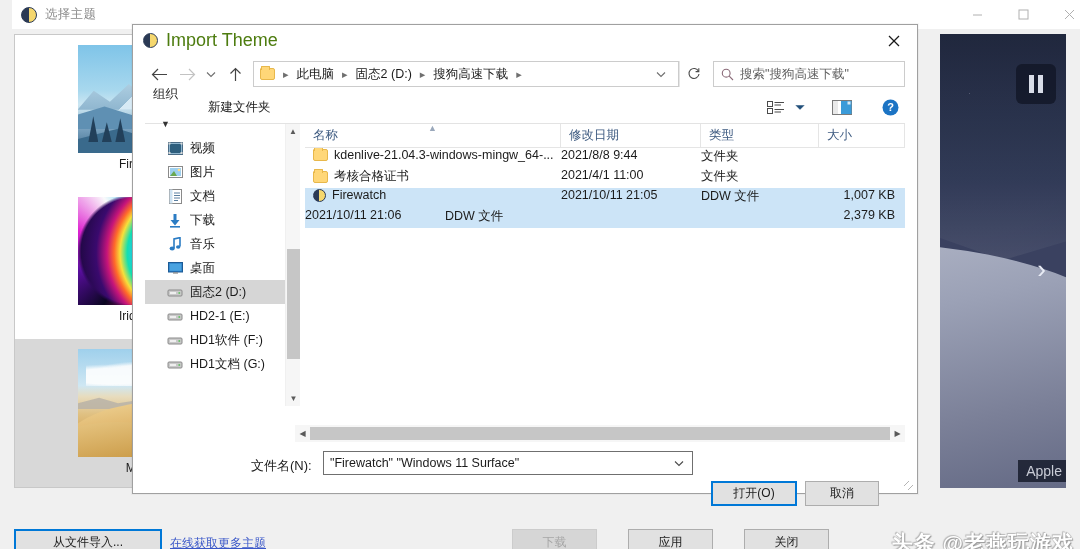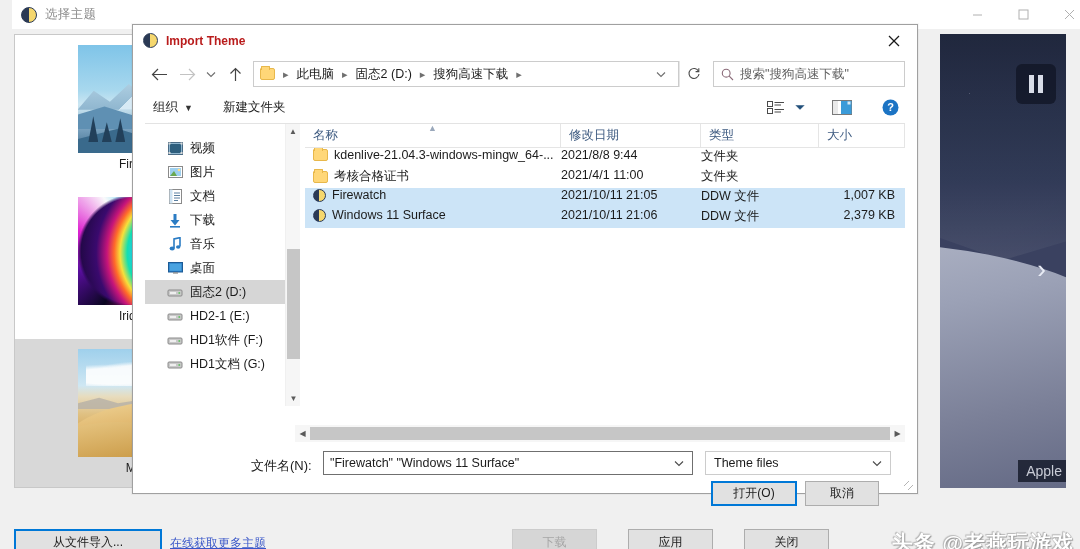--- a/index.html
+++ b/index.html
@@ -217,21 +217,21 @@
   .dlg-titlebar {
     position: relative; height: 31px; background: #ffffff;
     display: flex; align-items: center;
   }
   .dlg-title-icon {
     width: 15px; height: 15px; margin-left: 10px; margin-right: 8px;
     border-radius: 50%;
     background: linear-gradient(90deg, #2b3a55 0 50%, #f5d76e 50% 100%);
     border: 1px solid #2b3a55;
   }
-  .dlg-title-text { font-size: 12px; color: #b91c1c; font-weight: bold; }
+  .dlg-title-text { font-size: 18px; color: #4d7c0f; }
   .dlg-close {
     position: absolute; right: 0; top: 0; width: 46px; height: 31px;
     display: flex; align-items: center; justify-content: center; color: #1b1b1b;
   }
 
   
   .nav-bar {
     position: relative; height: 36px; margin: 0 12px;
     display: flex; align-items: center; gap: 0px;
   }
@@ -267,21 +267,21 @@
     display: flex; align-items: center; margin-left: 6px; flex: none;
   }
   .search-ico { width: 26px; display:flex; align-items:center; justify-content:center; color:#8a6a78; }
   .search-ph { font-size: 12.5px; color: #5f5f5f; }
 
   
   .toolbar {
     height: 32px; margin: 0 12px; display: flex; align-items: center;
     border-bottom: 1px solid #e3e3e3;
   }
-  .tb-item { font-size: 12.5px; color: #1b1b1b; padding: 0 8px; display:flex; align-items:center; gap:6px; }
+  .tb-item { font-size: 12.5px; color: #1b1b1b; padding: 0 8px; display:flex; align-items:center; gap:16px;flex-direction:column; }
   .tb-caret { font-size: 9px; color: #333; }
   .tb-spacer { flex: 1; }
   .tb-ico { width: 30px; height: 24px; display: flex; align-items: center; justify-content: center; }
 
   
   .dlg-main {
     position: relative; margin: 0 12px; height: 282px;
     display: flex; border: none;
   }
   .tree-pane {
@@ -731,24 +731,20 @@
         <div class="row selected">
           <div class="r-name" style="width:256px">
             <span class="theme-ico"></span>
             <span>Firewatch</span>
           </div>
           <div class="r-cell" style="width:140px">2021/10/11 21:05</div>
           <div class="r-cell" style="width:118px">DDW 文件</div>
           <div class="r-cell r-size" style="flex:1">1,007 KB</div>
         </div>
         <div class="row selected">
-          <div class="r-name" style="width:256px">
-            <span class="theme-ico"></span>
-            <span>Windows 11 Surface</span>
-          </div>
           <div class="r-cell" style="width:140px">2021/10/11 21:06</div>
           <div class="r-cell" style="width:118px">DDW 文件</div>
           <div class="r-cell r-size" style="flex:1">2,379 KB</div>
         </div>
       </div>
     </div>
 
     <div class="hscroll-row">
       <div class="hs-side"></div>
       <div class="hs-bar">
@@ -761,27 +757,19 @@
     <div class="dlg-footer">
       <div class="fn-label">文件名(N):</div>
       <div class="fn-input">
         <span>"Firewatch" "Windows 11 Surface"</span>
         <span class="fn-caret">
           <svg width="10" height="7" viewBox="0 0 10 7">
               <path d="M1 1.5 L5 5.5 L9 1.5" fill="none" stroke="#4a4a4a" stroke-width="1.1"></path>
             </svg>
         </span>
       </div>
-      <div class="filter-select">
-        <span>Theme files</span>
-        <span class="fn-caret">
-          <svg width="10" height="7" viewBox="0 0 10 7">
-              <path d="M1 1.5 L5 5.5 L9 1.5" fill="none" stroke="#4a4a4a" stroke-width="1.1"></path>
-            </svg>
-        </span>
-      </div>
       <button class="btn btn-open">打开(O)</button>
       <button class="btn btn-cancel">取消</button>
       <div class="resize-grip"></div>
     </div>
 
   </div>
 </div>
 
 </body></html>

